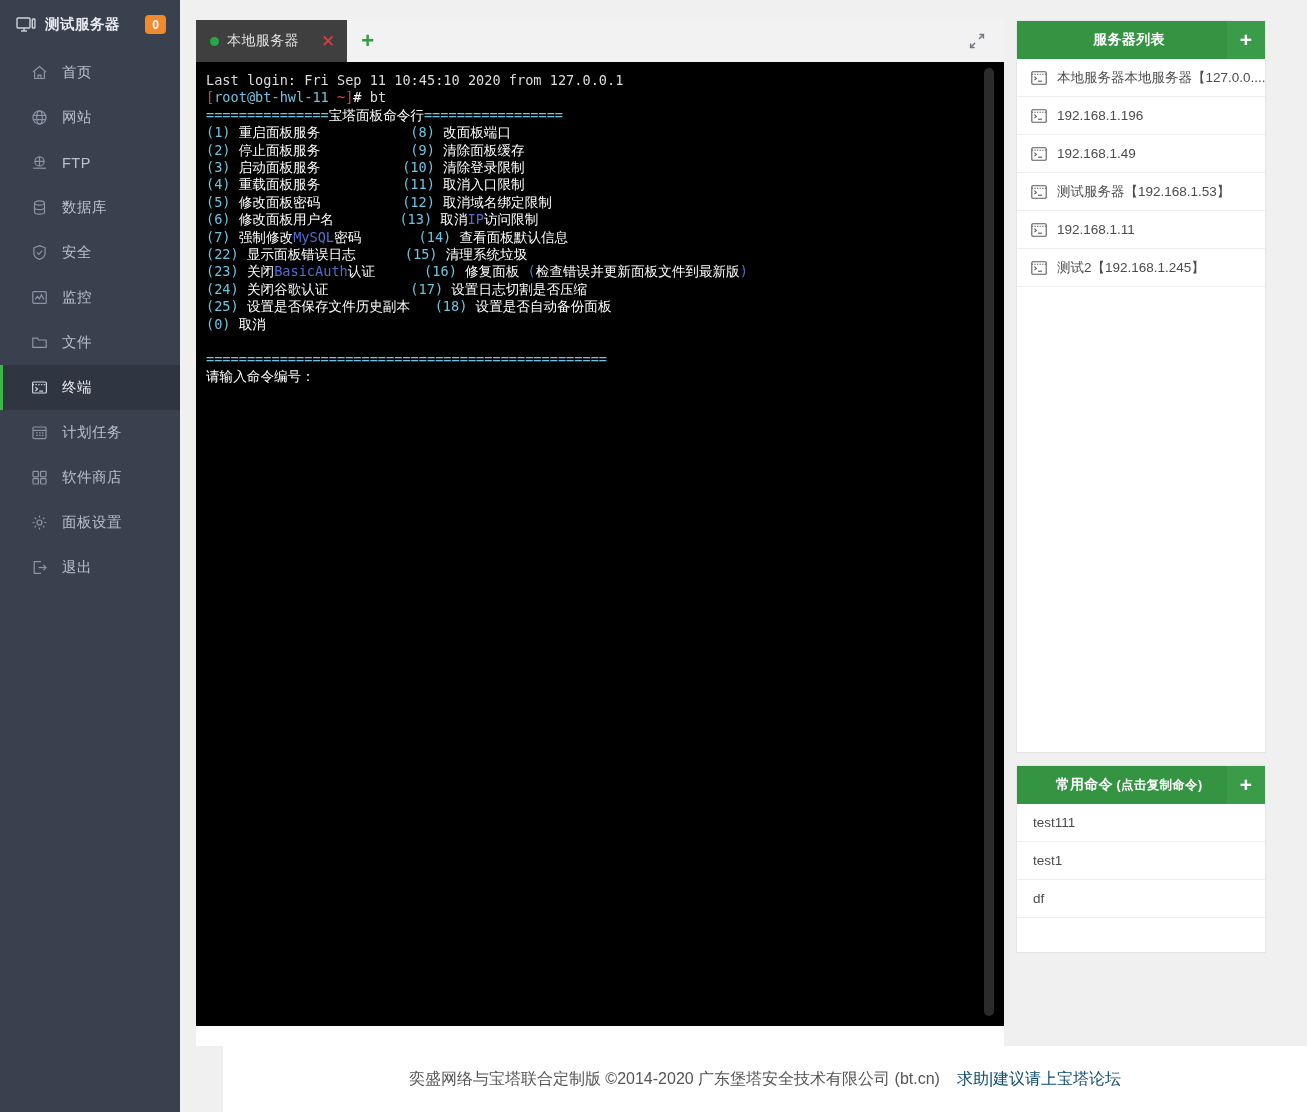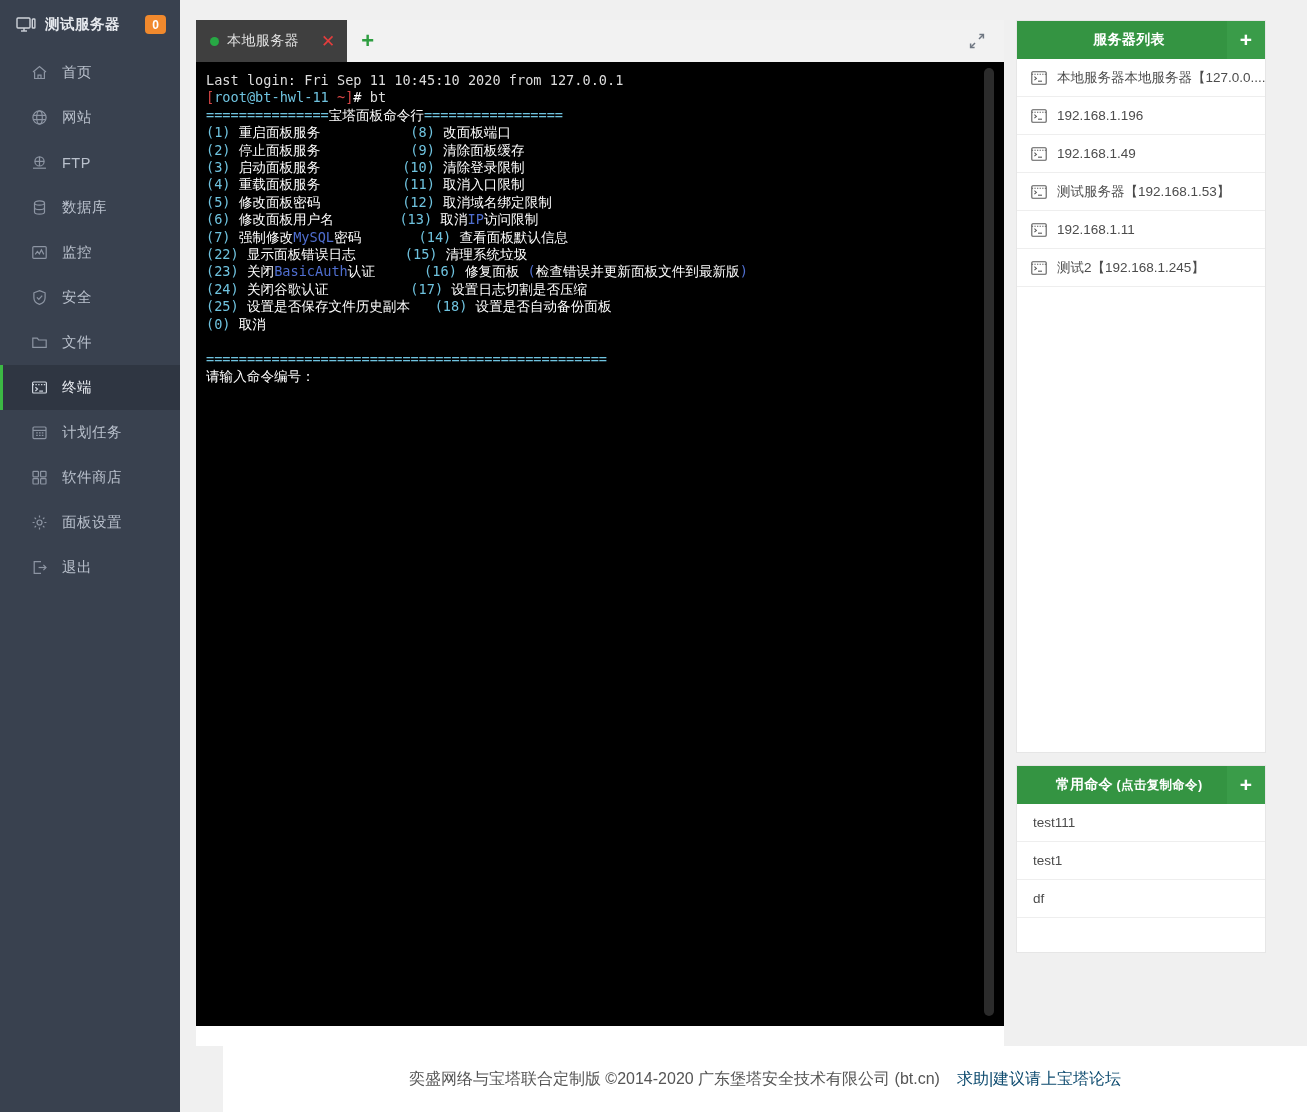--- a/index.html
+++ b/index.html
@@ -196,35 +196,35 @@
               <path d="M3.5 4v9c0 1.2 2.2 2.2 5 2.2s5-1 5-2.2V4"></path>
               <path d="M3.5 8.5c0 1.2 2.2 2.2 5 2.2s5-1 5-2.2"></path>
             </svg>
         </span>
         <span class="lbl">数据库</span>
       </div>
 
       <div class="sb-item">
         <span class="ico">
           <svg width="17" height="17" viewBox="0 0 17 17" fill="none" stroke="currentColor" stroke-width="1.2">
+              <path d="M8.5 1.6l5.6 2.2v5c0 3.4-2.6 5.6-5.6 6.6-3-1-5.6-3.2-5.6-6.6v-5z"></path>
+              <path d="M5.9 8.4l1.9 1.9 3.4-3.6"></path>
+            </svg>
+        </span>
+        <span class="lbl">安全</span>
+      </div>
+
+      <div class="sb-item">
+        <span class="ico">
+          <svg width="17" height="17" viewBox="0 0 17 17" fill="none" stroke="currentColor" stroke-width="1.2">
               <rect x="1.8" y="2.6" width="13.4" height="11.8" rx="1"></rect>
               <path d="M4.2 10.4l2.2-3 2 2.4 2-4 2.4 4.6"></path>
             </svg>
         </span>
         <span class="lbl">监控</span>
-      </div>
-
-      <div class="sb-item">
-        <span class="ico">
-          <svg width="17" height="17" viewBox="0 0 17 17" fill="none" stroke="currentColor" stroke-width="1.2">
-              <path d="M8.5 1.6l5.6 2.2v5c0 3.4-2.6 5.6-5.6 6.6-3-1-5.6-3.2-5.6-6.6v-5z"></path>
-              <path d="M5.9 8.4l1.9 1.9 3.4-3.6"></path>
-            </svg>
-        </span>
-        <span class="lbl">安全</span>
       </div>
 
       <div class="sb-item">
         <span class="ico">
           <svg width="17" height="17" viewBox="0 0 17 17" fill="none" stroke="currentColor" stroke-width="1.2">
               <path d="M1.8 13.4V4.2h4.4l1.5 1.8h7.5v7.4z"></path>
             </svg>
         </span>
         <span class="lbl">文件</span>
       </div>

